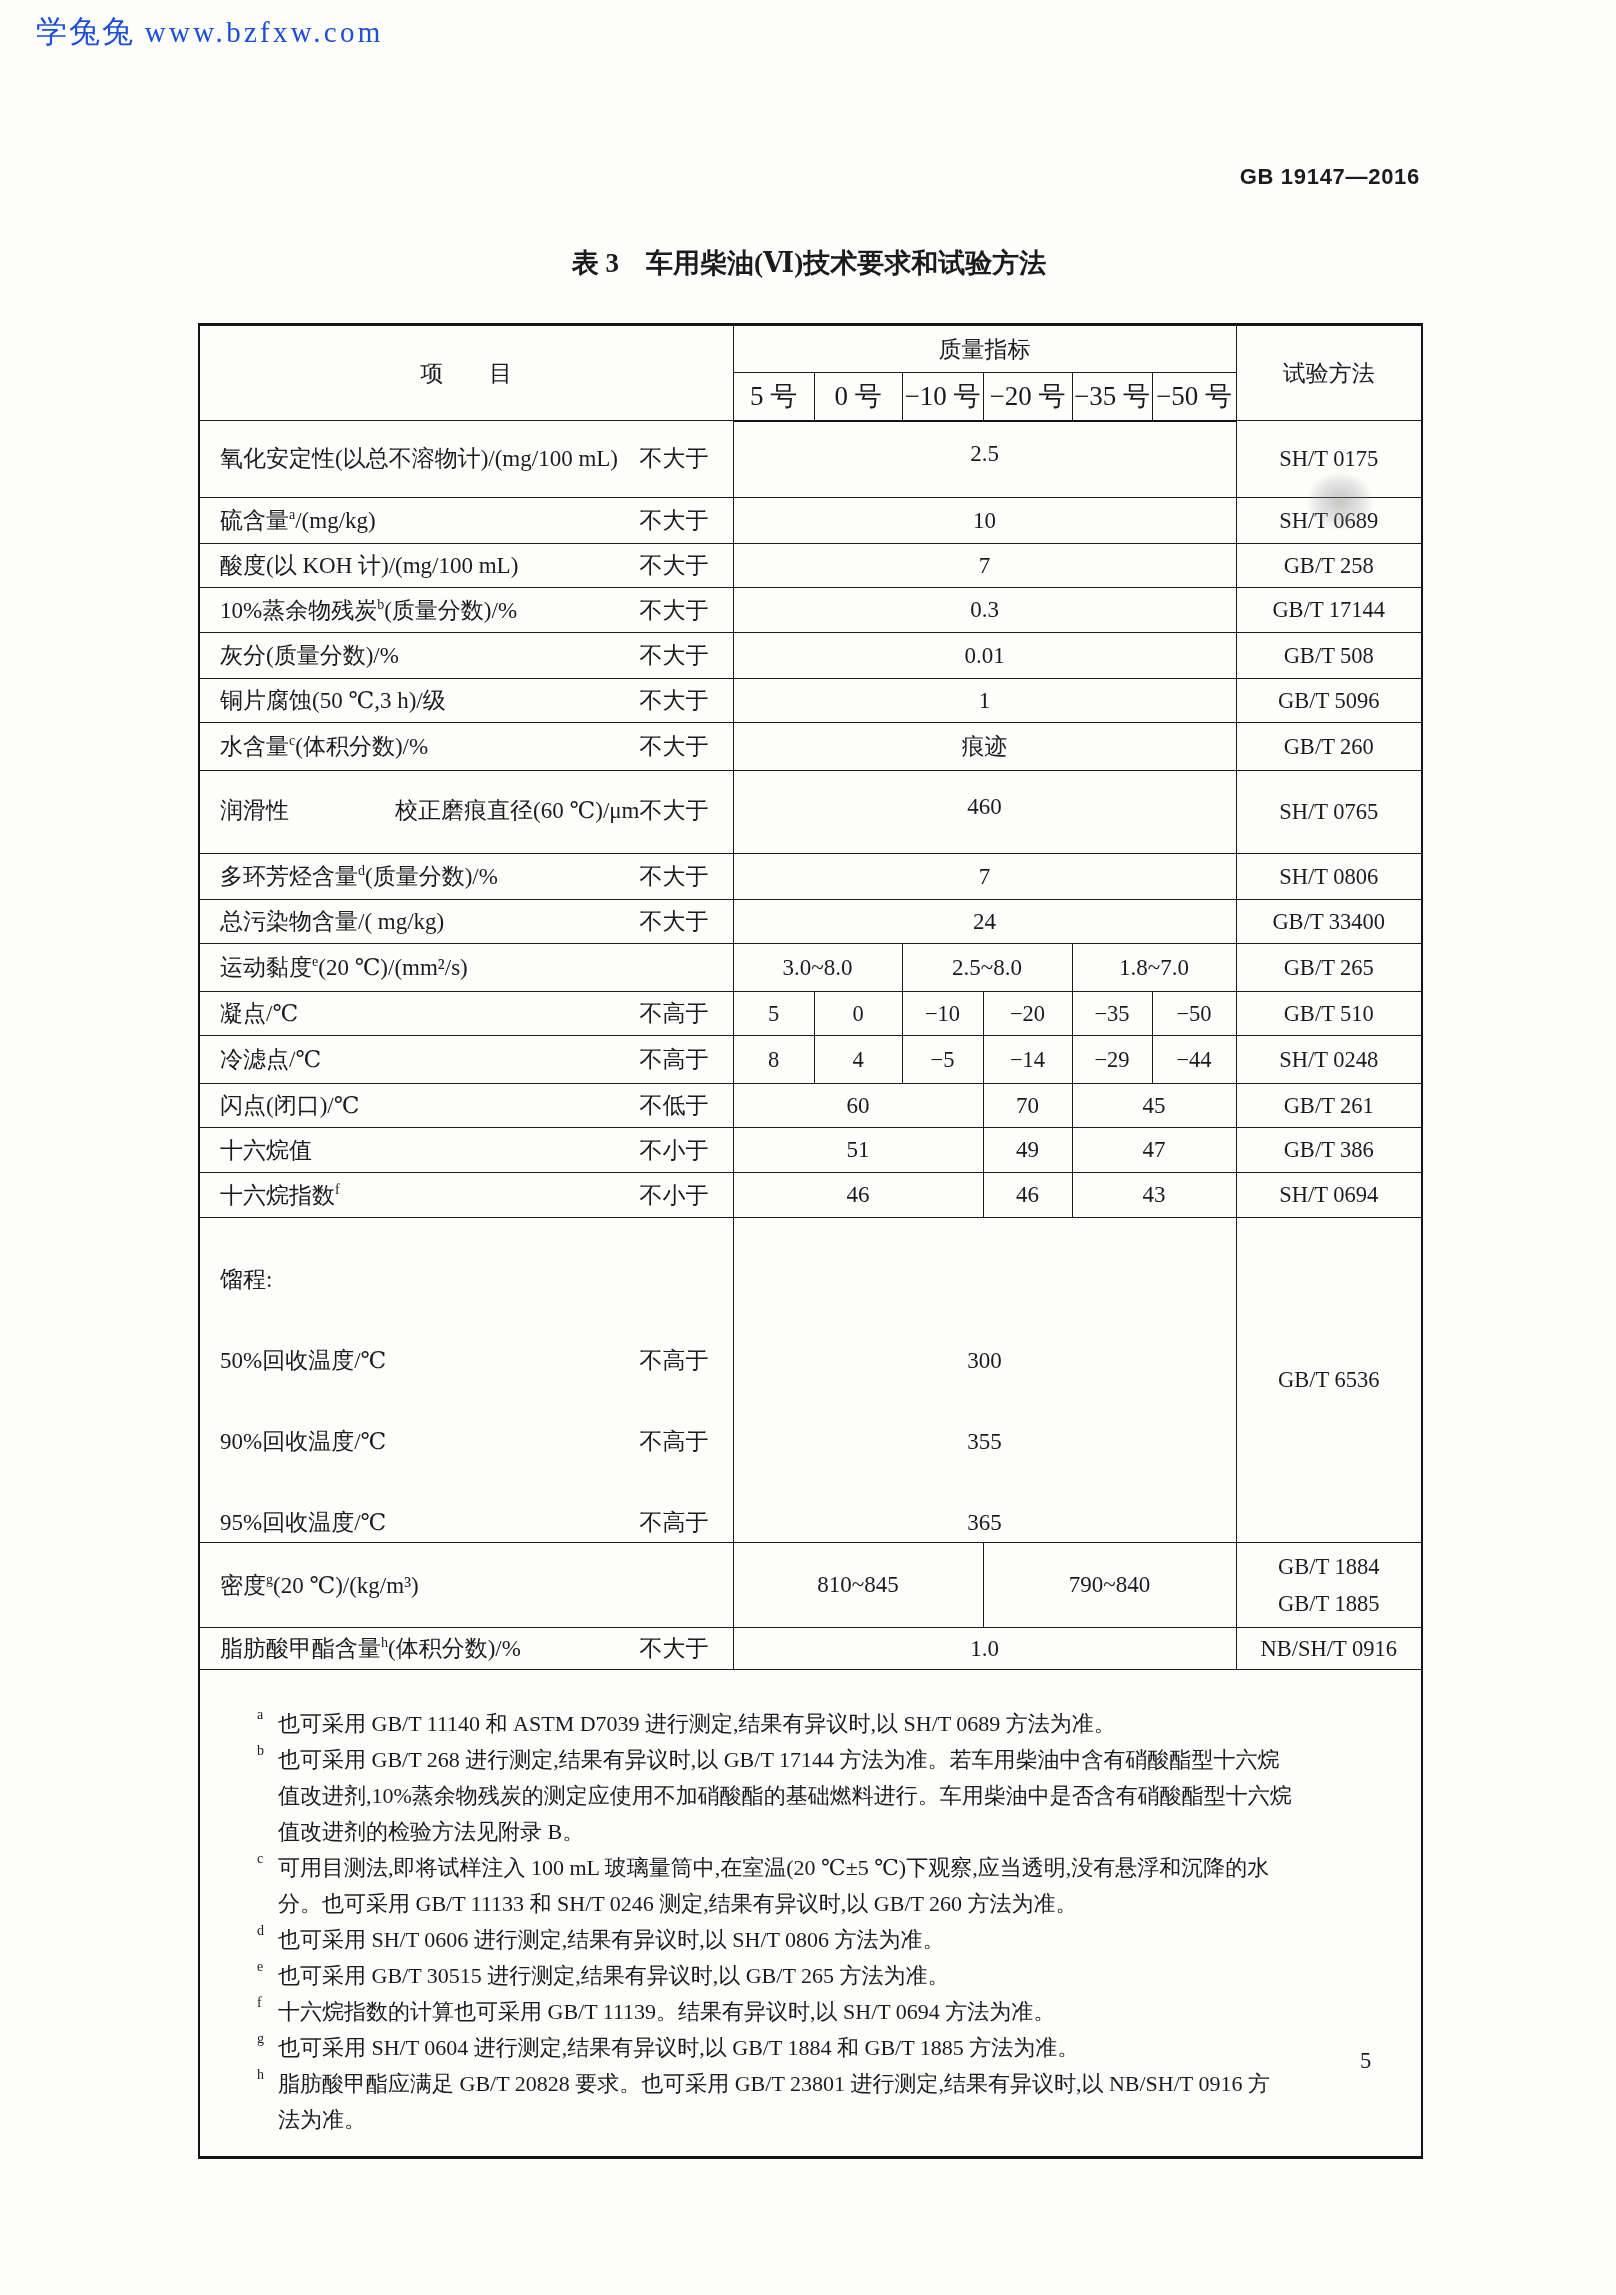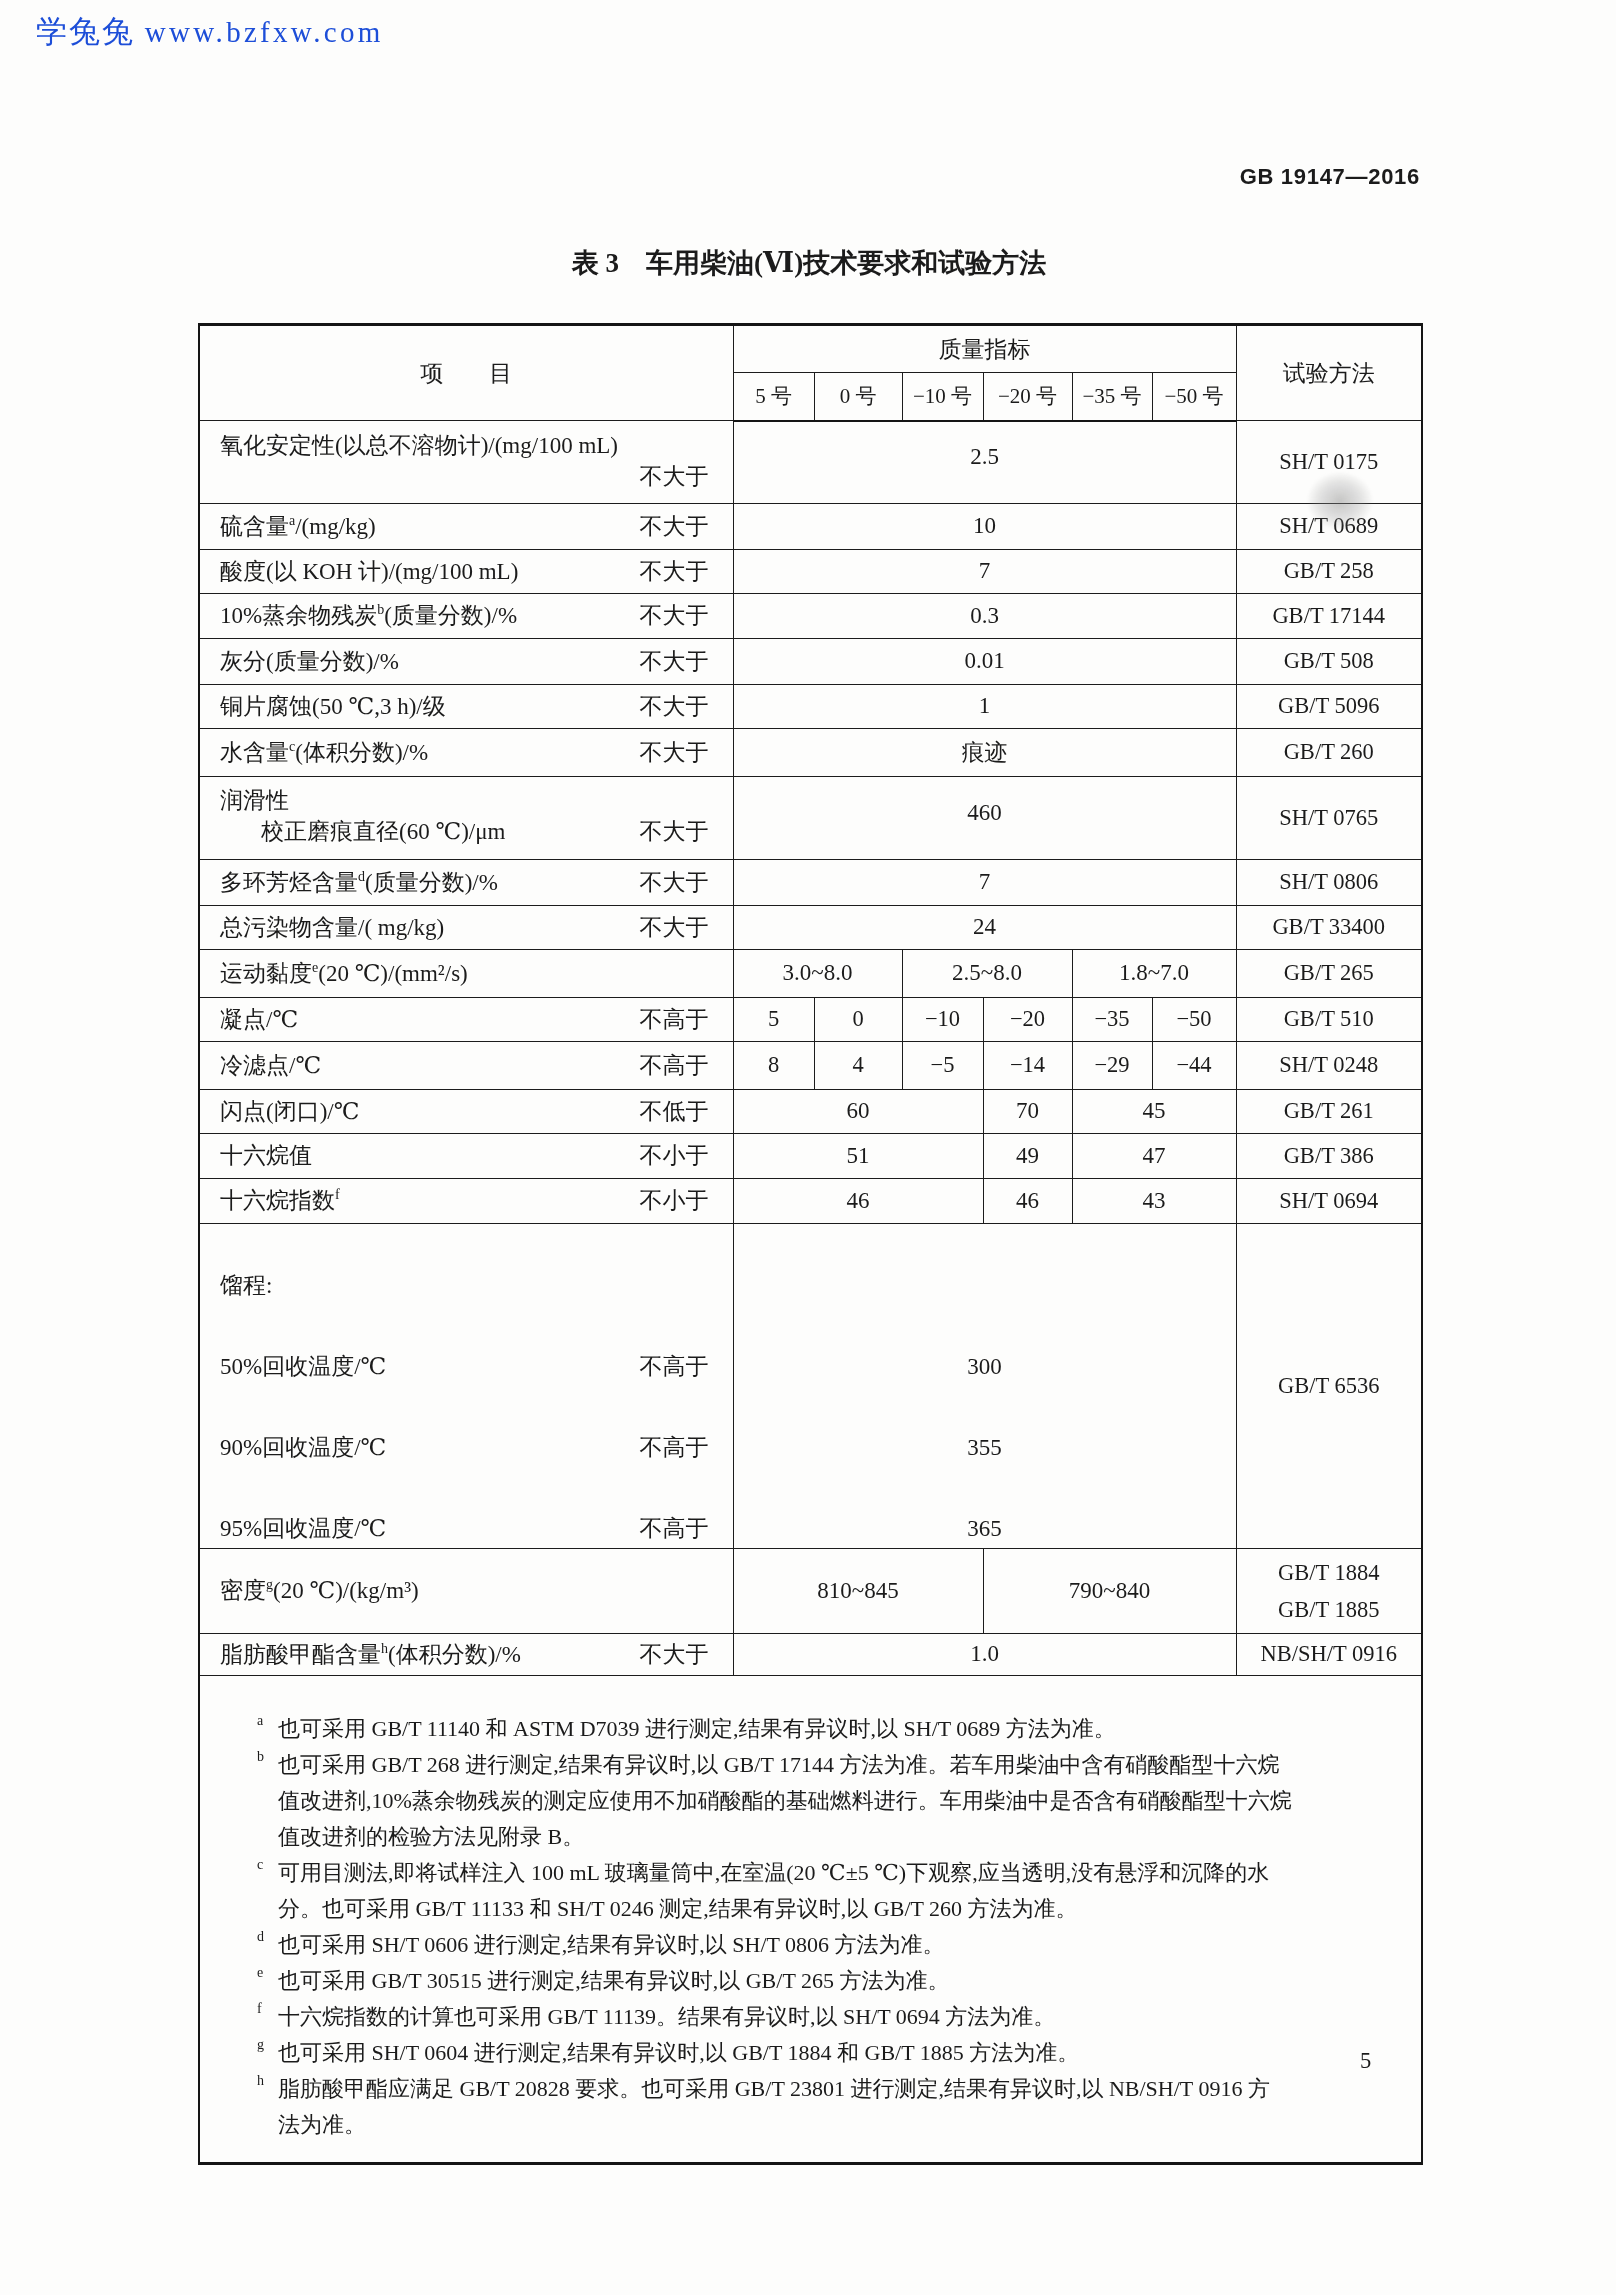--- a/index.html
+++ b/index.html
@@ -27,28 +27,28 @@
   table.spec {
     position:absolute; left:198px; top:323px; width:1222px;
     border-collapse:collapse; table-layout:fixed;
     font-size:23px;
     border-top:3.3px solid #151515; border-bottom:3.3px solid #151515;
     border-left:2px solid #151515; border-right:2px solid #151515;
   }
   table.spec td { border:1.3px solid #1c1c1c; vertical-align:middle; }
   td.hd { text-align:center; }
   td.quality-hd { border-bottom:2px solid #1c1c1c; }
-  tr.hrow2 td { border-bottom:2.7px solid #151515; font-size:21px; }
+  tr.hrow2 td { border-bottom:2.7px solid #151515; font-size:27px; }
   td.item { text-align:left; padding:0 24px 0 20px; }
   .qrow { display:flex; justify-content:space-between; align-items:baseline; }
   td.val { text-align:center; }
   td.num { text-align:center; font-size:22.5px; }
   td.mth { text-align:center; font-size:22.5px; }
   td.vbot { vertical-align:bottom; padding-bottom:10.6px; }
-  .stack2 { display:flex; flex-direction:column; justify-content:space-between; height:100%; padding:9.3px 0 10.6px 0; }
+  .stack2 { display:flex; flex-direction:row; justify-content:space-between; height:100%; padding:9.3px 0 10.6px 0; }
   .stack2.lub { padding:8px 0 12px 0; }
   .indent2 { padding-left:41px; }
   .dline { line-height:38px; height:38px; white-space:nowrap;margin-top:43px; }
   td.val .dline { text-align:center; }
   .m2line { line-height:37px; }
   sup.lsup { font-size:14px; vertical-align:super; line-height:0; }
   td.fnotes {
     border-top:2.7px solid #151515; vertical-align:top;
     padding:17px 26.5px 0 0; font-size:22px; text-align:left;
   }

